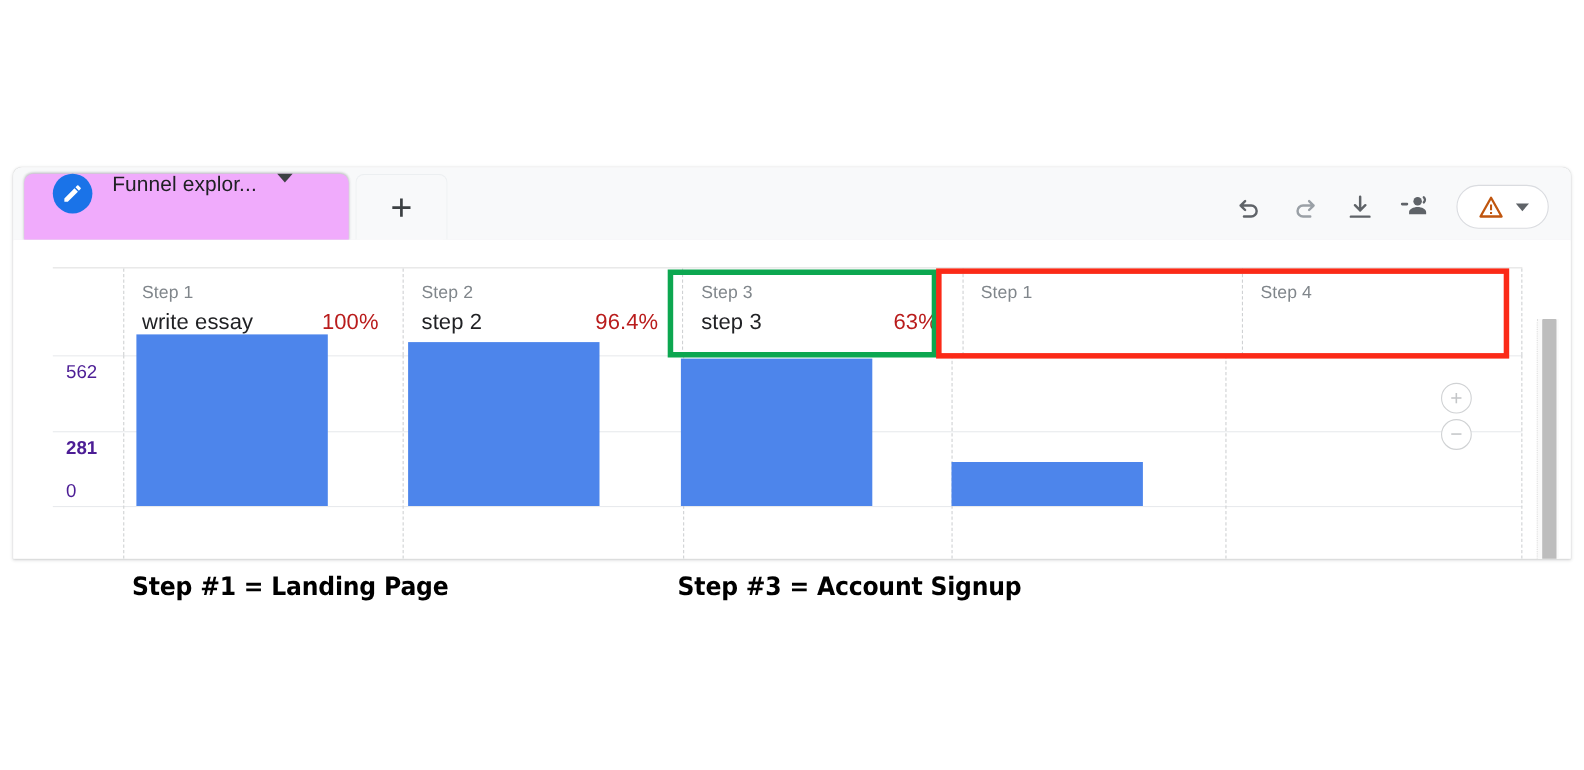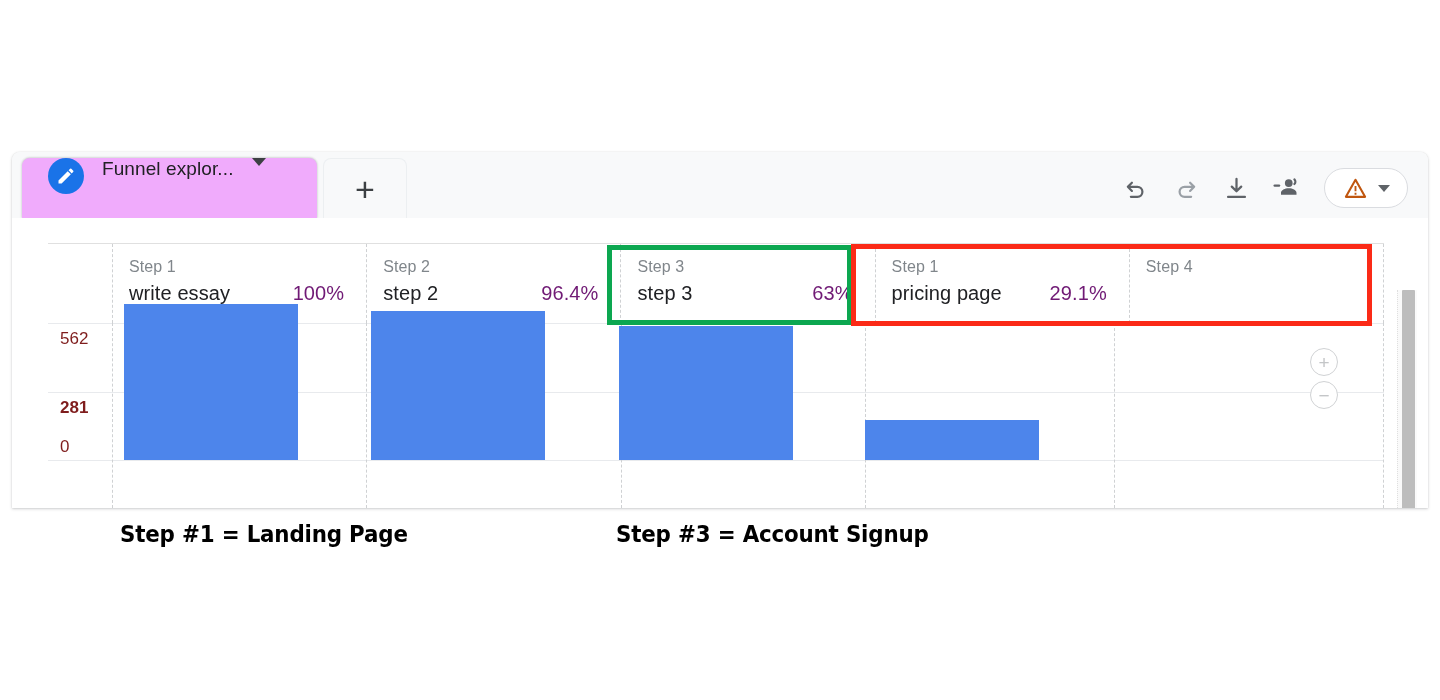--- a/index.html
+++ b/index.html
@@ -175,21 +175,21 @@
     align-items: flex-start;
   }
   .step-name {
     font-size: 20px;
     color: #202124;
     letter-spacing: .1px;
     white-space: nowrap;
   }
   .step-pct {
     font-size: 20px;
-    color: #701a75;
+    color: #b91c1c;
     letter-spacing: .1px;
     white-space: nowrap;
   }
 
   
   #y-axis {
     position: absolute;
     left: 36px;
     top: 105px;
     width: 64px;
@@ -200,21 +200,21 @@
     left: 0;
     width: 64px;
     border-top: 1px solid #e8eaed;
     box-sizing: border-box;
   }
   .y-tick span {
     position: absolute;
     left: 12px;
     top: 5px;
     font-size: 17px;
-    color: #7f1d1d;
+    color: #4c1d95;
   }
 
   
   #plot {
     position: absolute;
     left: 100px;
     top: 105px;
     width: 1272px;
     height: 185px;
   }
@@ -405,24 +405,20 @@
         <div class="step-cell">
           <div class="step-num">Step 3</div>
           <div class="step-row2">
             <span class="step-name">step 3</span>
             <span class="step-pct">63%</span>
           </div>
         </div>
 
         <div class="step-cell">
           <div class="step-num">Step 1</div>
-          <div class="step-row2">
-            <span class="step-name">pricing page</span>
-            <span class="step-pct">29.1%</span>
-          </div>
         </div>
 
         <div class="step-cell">
           <div class="step-num">Step 4</div>
         </div>
 
       </div>
     </div>
 
     <div id="y-axis">

